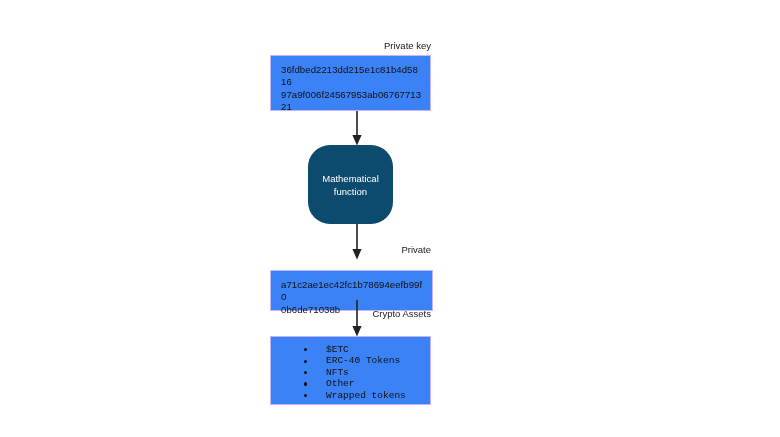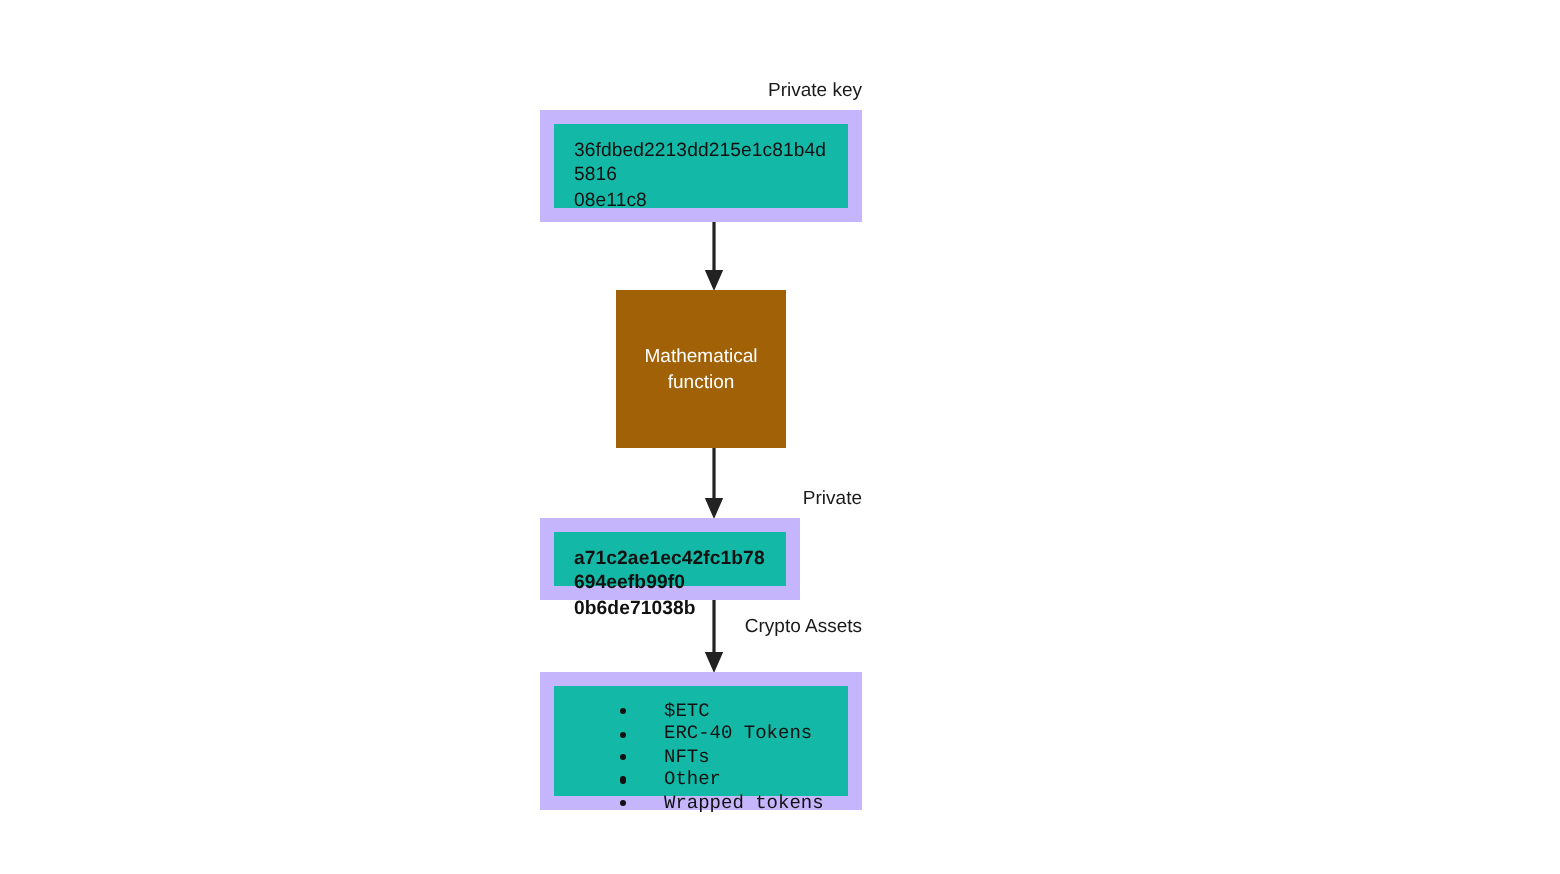--- a/index.html
+++ b/index.html
@@ -17,22 +17,22 @@
     width: 780px;
     height: 437px;
     background: #ffffff;
     overflow: hidden;
   }
 
   
   .node-box {
     position: absolute;
     box-sizing: border-box;
-    background: #14b8a6;
-    border: 7px solid #c4b5fd;
+    background: #3b82f6;
+    border: 1px solid #c4b5fd;
   }
 
   
   .node-label {
     position: absolute;
     font-size: 9.5px;
     line-height: 12px;
     color: #1a1a1a;
     white-space: nowrap;
     text-align: right;
@@ -67,41 +67,41 @@
     width: 131px;
   }
 
   
   #math-function-box {
     position: absolute;
     left: 308px;
     top: 145px;
     width: 85px;
     height: 79px;
-    background: #a16207;
+    background: #0c4a6e;
     display: flex;
     align-items: center;
     justify-content: center;
     box-sizing: border-box;
+    border-radius: 22px;
   }
   #math-function-text {
     font-size: 9.5px;
     line-height: 13px;
     color: #ffffff;
     text-align: center;
     padding: 0 5px;
   }
 
   
   #address-box {
     left: 270px;
-    top: 259px;
-    width: 130px;
+    top: 270px;
+    width: 163px;
     height: 41px;
-    font-weight: bold;
   }
   #address-label {
     left: 300px;
     top: 244px;
     width: 131px;
   }
 
   
   #crypto-assets-box {
     left: 270px;
@@ -158,21 +158,21 @@
 </head>
 <body>
 
 <div id="canvas">
 
   <div class="node-label" id="private-key-label">Private key</div>
 
   <div class="node-box" id="private-key-box">
     <div class="hex-text">
       <span>36fdbed2213dd215e1c81b4d5816</span>
-      <span>08e11c8</span>
+      <span>97a9f006f24567953ab0676771321</span>
     </div>
   </div>
 
   <svg class="arrow" viewBox="0 0 780 437" width="780" height="437" aria-hidden="true">
     <line x1="357" y1="111" x2="357" y2="138.5" stroke="#222222" stroke-width="1.6"></line>
     <polygon points="357,145.5 352.4,135 361.6,135" fill="#222222"></polygon>
   </svg>
 
   <div id="math-function-box">
     <div id="math-function-text">

